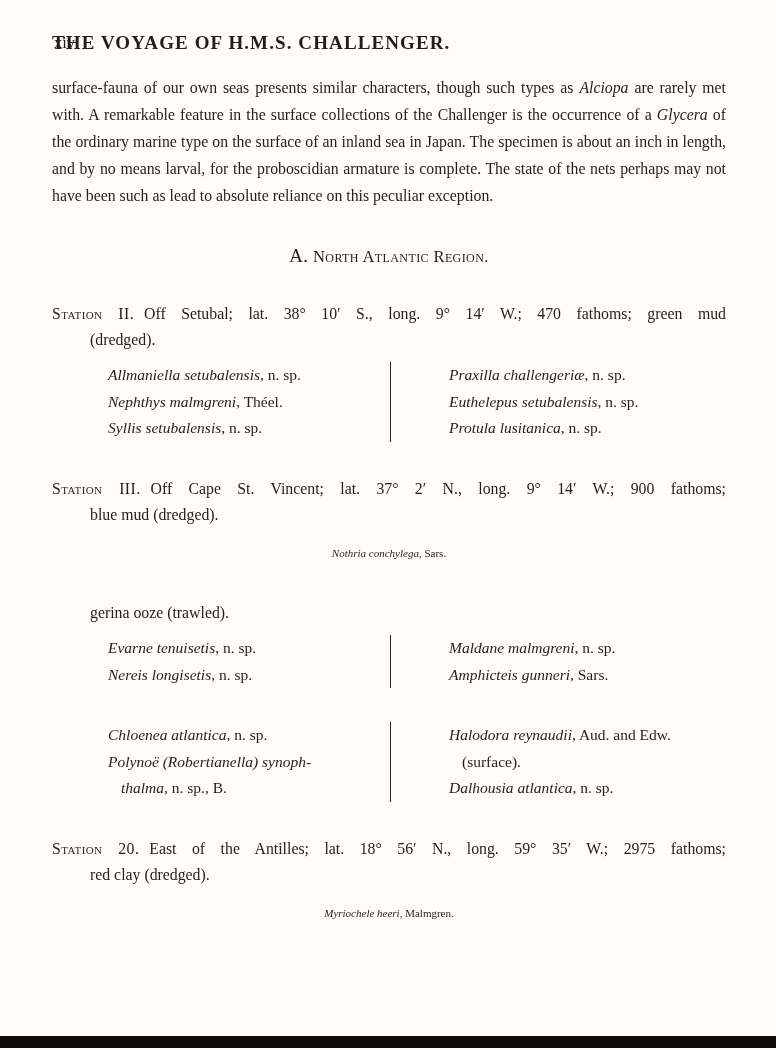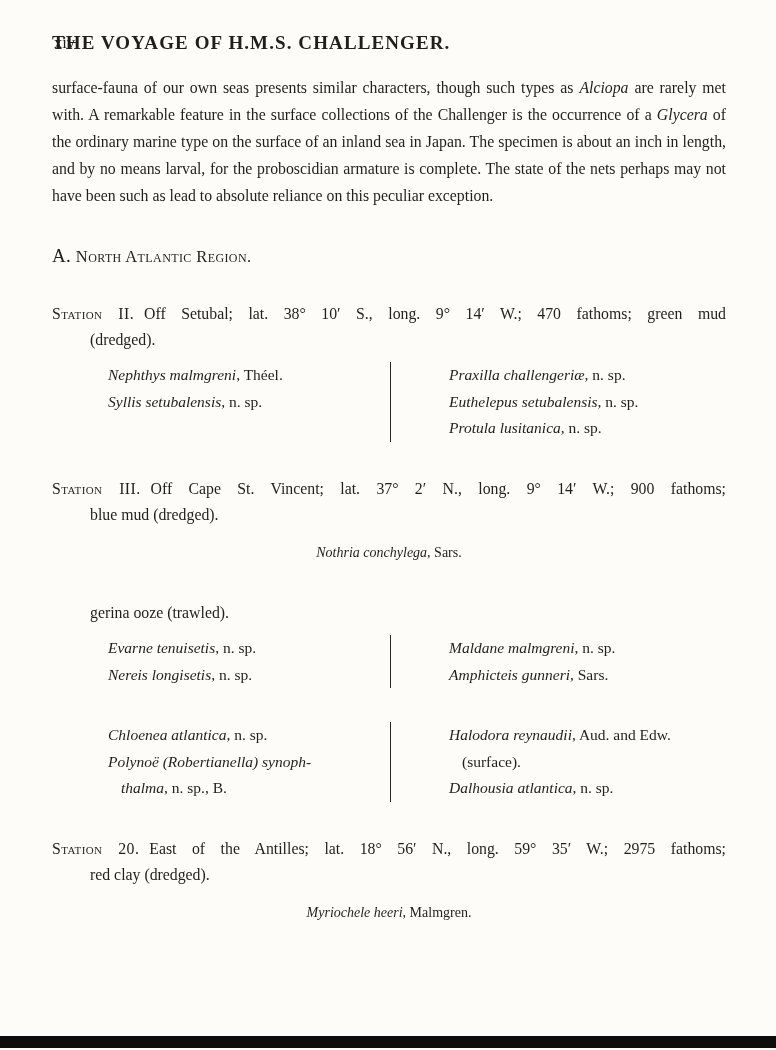--- a/index.html
+++ b/index.html
@@ -11,38 +11,38 @@
   .page { position: relative; width: 776px; height: 1048px; }
   .content { padding: 30px 50px 0 52px; }
 
   .running-head { position: relative; height: 26px; margin-bottom: 18px; }
   .folio { position: absolute; left: 2px; top: 3px; font-size: 16.5px; }
   .running-title { display: block; text-align: left; font-size: 19px; font-weight: bold; letter-spacing: 1.1px; padding-top: 2px; }
 
   .intro { margin: 0; font-size: 15.8px; line-height: 27px; text-align: justify; }
   .intro i { font-style: italic; }
 
-  .section-heading { margin: 36px 0 0 0; text-align: left; font-weight: normal; font-size: 16.5px; letter-spacing: 0.4px; }
+  .section-heading { margin: 36px 0 0 0; text-align: center; font-weight: normal; font-size: 16.5px; letter-spacing: 0.4px; }
   .section-letter { font-size: 19px; }
   .sc { font-variant: small-caps; }
 
   .station { margin-top: 34px; }
   .station-head { }
   .head-line1 { font-size: 15.8px; line-height: 26px; text-align: justify; text-align-last: justify; }
   .station-label { letter-spacing: 0.4px; margin-right: 10px; }
   .head-line2 { font-size: 15.8px; line-height: 26px; margin-left: 38px; }
 
   .species-row { display: flex; margin-top: 9px; margin-left: 56px; font-size: 15.5px; line-height: 26.5px; }
   .col-left { width: 282px; }
   .divider { width: 1px; background: #2a2622; }
   .col-right { margin-left: 58px; flex: 1; }
   .species-line i { font-style: italic; }
   .species-line.indent { padding-left: 13px; }
 
-  .species-center { margin-top: 12px; text-align: center; font-size: 14px; line-height: 26.5px; }
+  .species-center { margin-top: 12px; text-align: center; font-size: 11px; line-height: 26.5px; }
   .species-center i { font-style: italic; }
 
   .scan-bar { position: absolute; left: 0; right: 0; bottom: 0; height: 12px; background: #0e0d0c; }
 </style>
 </head>
 <body>
 
 <div class="page">
   <div class="content">
 
@@ -60,20 +60,21 @@
 
     <section class="station">
       <div class="station-head">
         <div class="head-line1">
           <span class="sc station-label">Station II.</span><span>Off Setubal; lat. 38° 10′ S., long. 9° 14′ W.; 470 fathoms; green mud</span>
         </div>
         <div class="head-line2">(dredged).</div>
       </div>
       <div class="species-row">
         <div class="col-left">
+          <div class="species-line"><i>Allmaniella setubalensis</i><span>, n. sp.</span></div>
           <div class="species-line"><i>Nephthys malmgreni</i><span>, Théel.</span></div>
           <div class="species-line"><i>Syllis setubalensis</i><span>, n. sp.</span></div>
         </div>
         <div class="divider"></div>
         <div class="col-right">
           <div class="species-line"><i>Praxilla challengeriæ</i><span>, n. sp.</span></div>
           <div class="species-line"><i>Euthelepus setubalensis</i><span>, n. sp.</span></div>
           <div class="species-line"><i>Protula lusitanica</i><span>, n. sp.</span></div>
         </div>
       </div>

